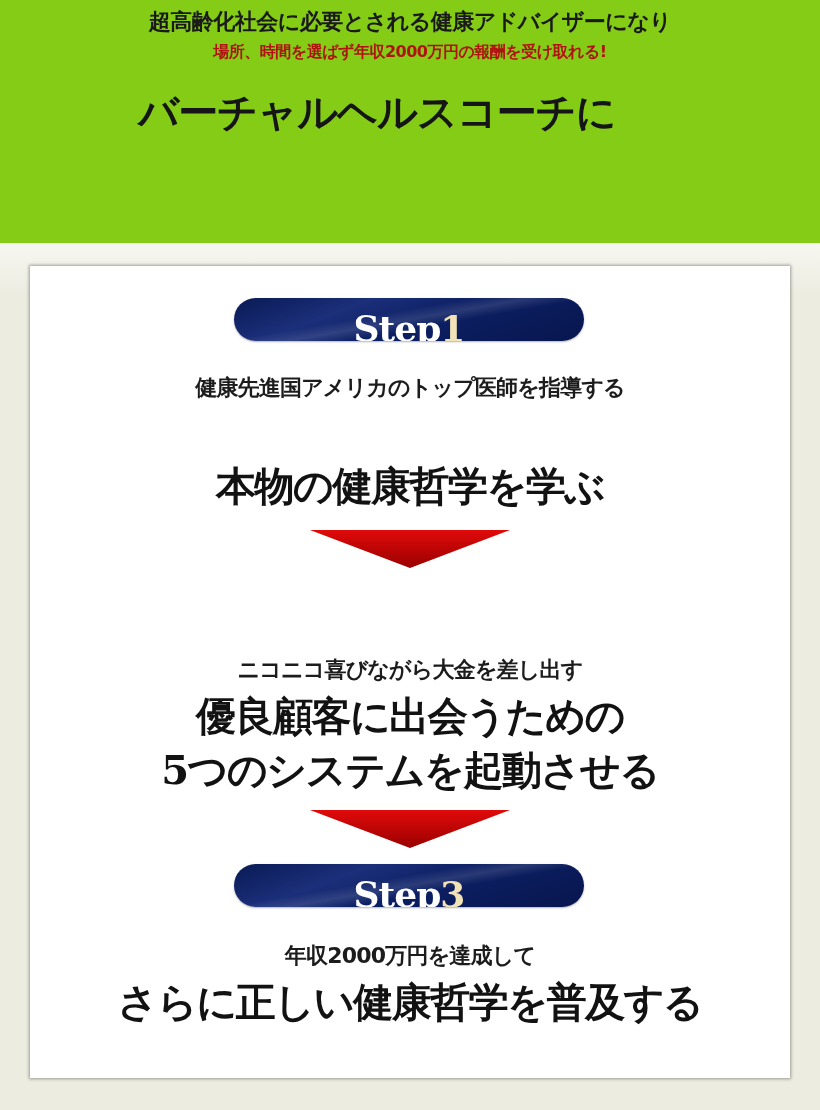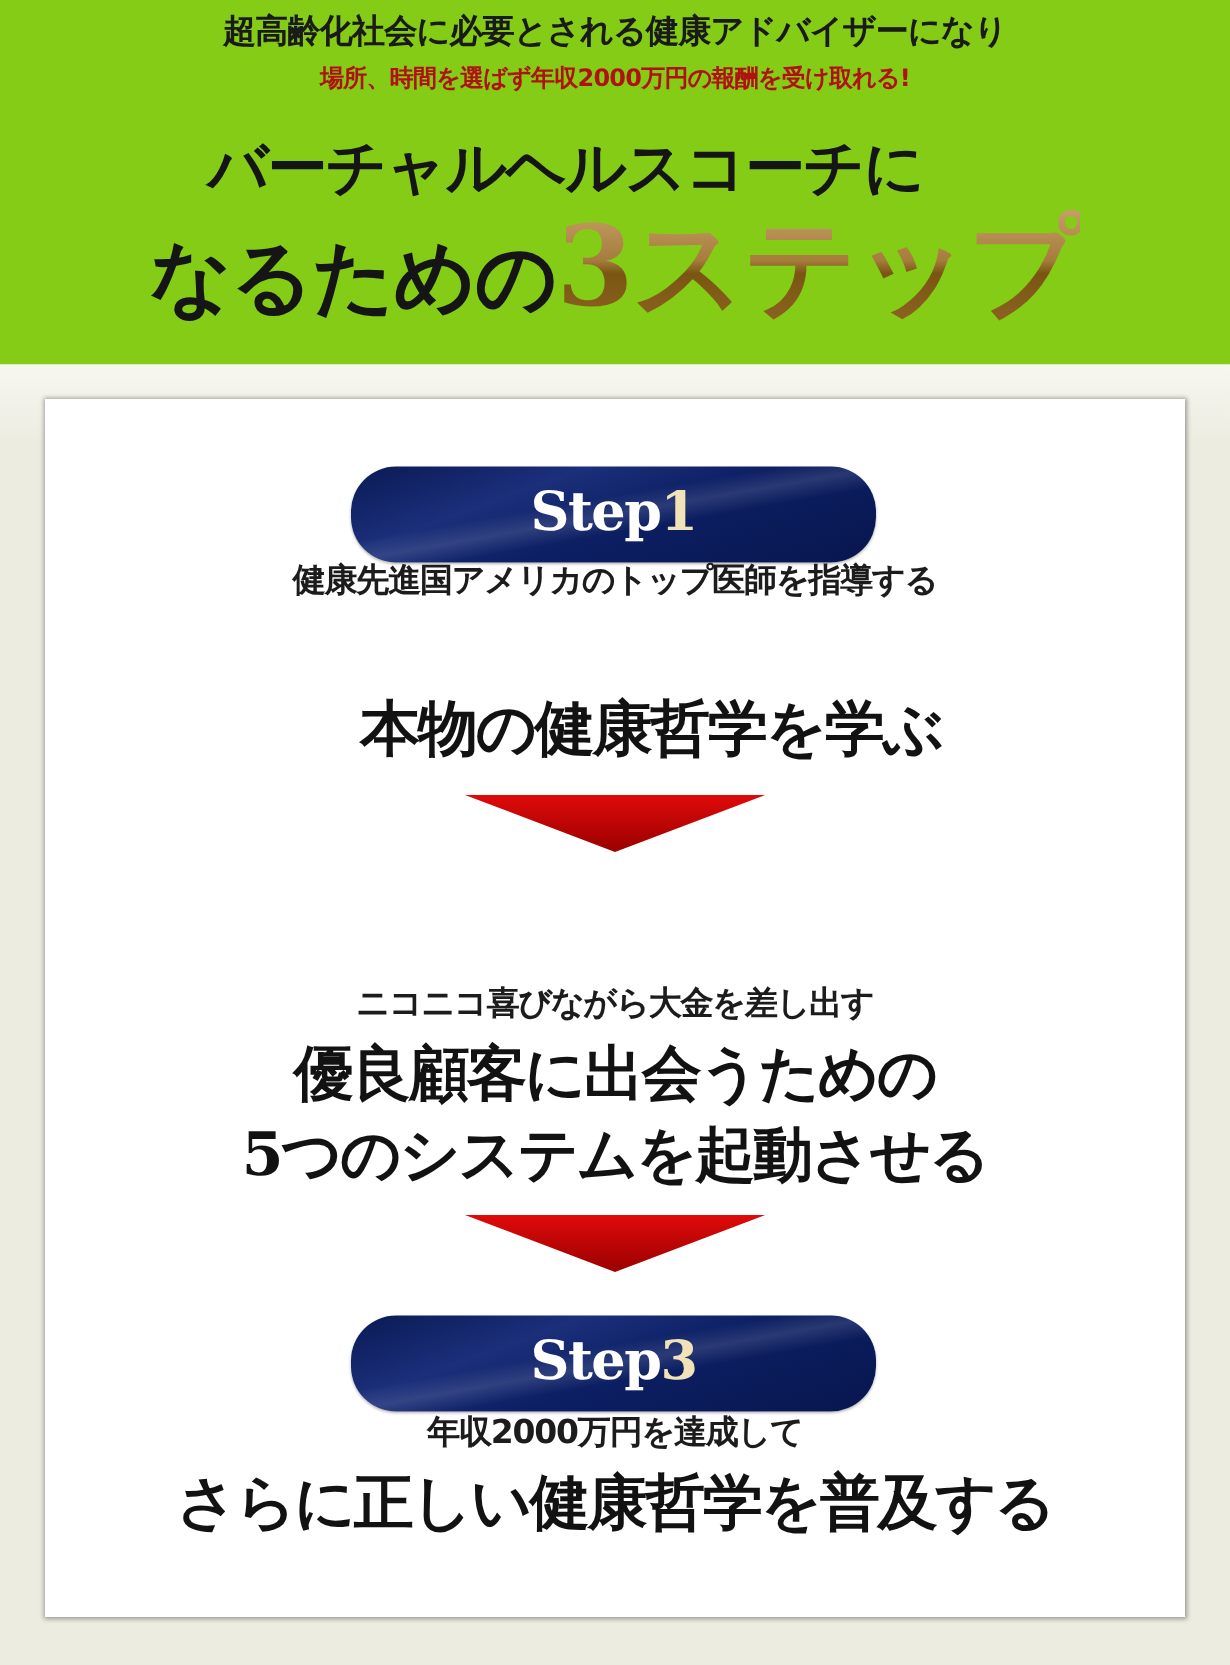--- a/index.html
+++ b/index.html
@@ -5,47 +5,46 @@
   html, body { margin:0; padding:0; }
   body { width:820px; height:1110px; position:relative; overflow:hidden; background:#ffffff; font-family:"Liberation Sans", sans-serif; }
   .header { position:absolute; left:0; top:0; width:820px; height:243px; background:#84cc16; text-align:center; }
   .sub1 { position:absolute; left:0; width:820px; top:8px; font-family:"DejaVu Sans", sans-serif; font-weight:bold; font-size:22px; color:#1a1a1a; letter-spacing:-0.5px; line-height:28px; }
   .sub2 { position:absolute; left:0; width:820px; top:38px; font-family:"DejaVu Sans", sans-serif; font-weight:bold; font-size:16px; color:#b01212; letter-spacing:-0.5px; line-height:28px; }
   .title1 { position:absolute; left:0; width:700px; top:84px; font-family:"DejaVu Serif", serif; font-weight:bold; font-size:40px; color:#151515; line-height:56px; letter-spacing:-1px;margin-left:27px; }
   .title2 { position:absolute; left:0; width:820px; top:140px; font-family:"DejaVu Serif", serif; font-weight:bold; font-size:54px; color:#151515; line-height:76px; letter-spacing:-1px; }
   .gold { font-size:74px; background:linear-gradient(180deg,#c9a46a 0%,#a57c3c 45%,#7a5512 55%,#8f6624 100%); -webkit-background-clip:text; background-clip:text; color:transparent; }
   .bg { position:absolute; left:0; top:243px; width:820px; height:867px; background:linear-gradient(180deg,#f7f7f1 0%,#ecece1 6%,#ecece1 100%); }
   .card { position:absolute; left:30px; top:266px; width:760px; height:812px; background:#ffffff; box-shadow:0 0 3px 1px rgba(0,0,0,0.35); }
-  .pill { position:absolute; left:204px; width:350px; height:64px; border-radius:30px; background:linear-gradient(160deg,#0a1a55 0%,#1b2f7a 30%,#0c1f63 55%,#08164e 100%); box-shadow:0 1px 2px rgba(0,0,0,0.3); text-align:center; overflow:hidden;margin-top:13px; }
+  .pill { position:absolute; left:204px; width:350px; height:43px; border-radius:30px; background:linear-gradient(160deg,#0a1a55 0%,#1b2f7a 30%,#0c1f63 55%,#08164e 100%); box-shadow:0 1px 2px rgba(0,0,0,0.3); text-align:center; overflow:hidden; }
   .pill::after { content:""; position:absolute; left:0; top:0; width:100%; height:100%; background:linear-gradient(170deg,rgba(255,255,255,0.0) 40%,rgba(255,255,255,0.12) 50%,rgba(255,255,255,0) 60%); }
   .pill-label { font-family:"DejaVu Serif", serif; font-weight:bold; font-size:36px; line-height:60px; color:#ffffff; position:relative; z-index:1; letter-spacing:-1px; }
   .pill-num { color:#f1e2b8; }
   .lead { position:absolute; left:0; width:760px; text-align:center; font-family:"DejaVu Sans", sans-serif; font-weight:bold; font-size:22px; line-height:28px; color:#1c1c1c; letter-spacing:-0.8px; }
   .main { position:absolute; left:0; width:760px; text-align:center; font-family:"DejaVu Serif", serif; font-weight:bold; font-size:40px; line-height:52px; color:#121212; letter-spacing:-1.5px; }
   .arrow { position:absolute; left:280px; width:200px; height:40px; }
 </style>
 </head>
 <body>
 
 <div class="header">
   <div class="sub1">超高齢化社会に必要とされる健康アドバイザーになり</div>
   <div class="sub2">場所、時間を選ばず年収2000万円の報酬を受け取れる!</div>
   <div class="title1">バーチャルヘルスコーチに</div>
-  <div class="title2"><span>なるための</span><span class="gold">3ステップ</span></div>
 </div>
 
 <div class="bg"></div>
 
 <div class="card">
 
   <div class="pill" style="top:32px;">
     <span class="pill-label"><span>Step</span><span class="pill-num">1</span></span>
   </div>
   <div class="lead" style="top:108px;">健康先進国アメリカのトップ医師を指導する</div>
-  <div class="main" style="top:194px;padding-left:24px;">本物の健康哲学を学ぶ</div>
+  <div class="main" style="top:194px;">本物の健康哲学を学ぶ</div>
   <svg class="arrow" style="top:264px;" viewBox="0 0 200 40">
     <defs>
         <linearGradient id="ag1" x1="0" y1="0" x2="0" y2="1">
           <stop offset="0" stop-color="#e00a0a"></stop>
           <stop offset="1" stop-color="#9a0000"></stop>
         </linearGradient>
       </defs>
     <polygon points="0,0 200,0 100,38" fill="url(#ag1)"></polygon>
   </svg>
 

